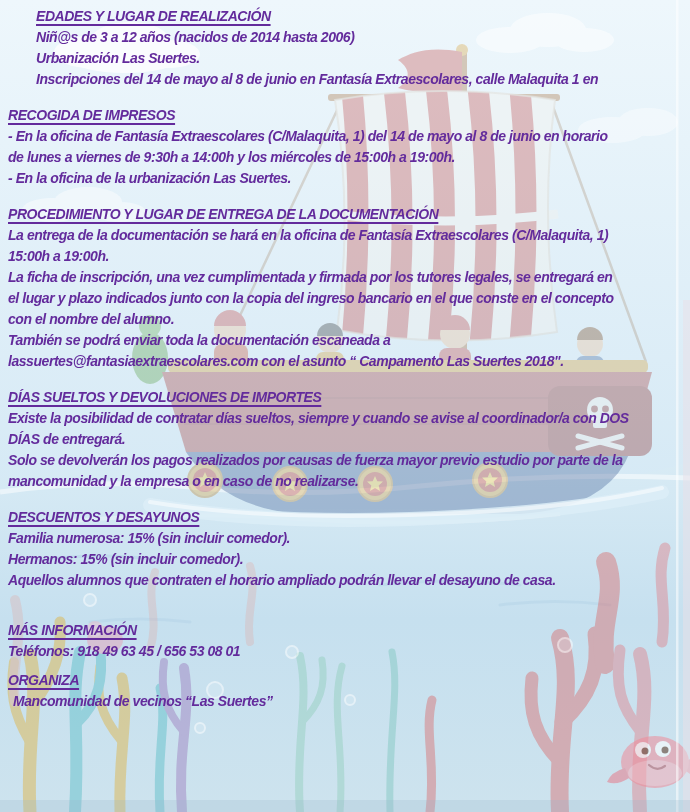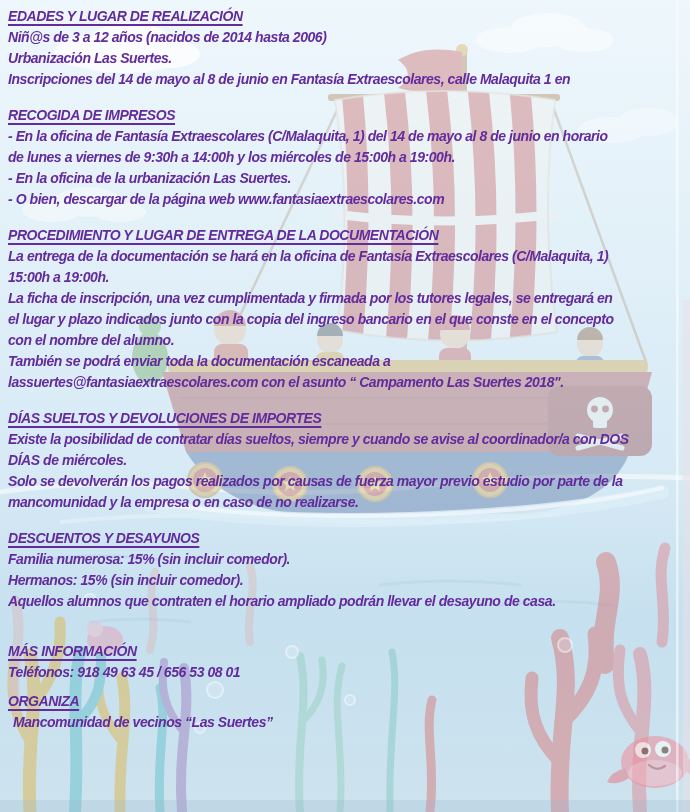--- a/index.html
+++ b/index.html
@@ -4,21 +4,21 @@
 <style>
   html,body{margin:0;padding:0;}
   body{width:690px;height:812px;overflow:hidden;background:#ffffff;}
   .page{position:relative;width:690px;height:812px;overflow:hidden;
         font-family:"Liberation Sans",sans-serif;}
   .bg{position:absolute;left:0;top:0;width:690px;height:812px;display:block;}
   .content{position:absolute;left:8px;top:6px;width:680px;z-index:2;
            color:#632b9c;font-style:italic;font-weight:bold;
            font-size:14px;line-height:21px;letter-spacing:-0.45px;}
   .sec{margin:15px 0 0 0;}
-  .sec:first-child{margin-top:0;}
+  .sec:first-child{margin-top:0;margin-left:28px;}
   .sec.gap-lg{margin-top:29px;}
   .sec.gap-sm{margin-top:8px;}
   .h{margin:0;font-size:14px;font-weight:bold;font-style:italic;
      text-decoration:underline;text-underline-offset:3px;
      text-decoration-thickness:1.5px;}
   .ln{margin:0;white-space:nowrap;}
   .ln.indent{padding-left:5px;}
 </style>
 </head>
 <body>
@@ -249,38 +249,37 @@
       <p class="ln">Niñ@s de 3 a 12 años (nacidos de 2014 hasta 2006)</p>
       <p class="ln">Urbanización Las Suertes.</p>
       <p class="ln">Inscripciones del 14 de mayo al 8 de junio en Fantasía Extraescolares, calle Malaquita 1 en</p>
     </section>
 
     <section class="sec">
       <h2 class="h">RECOGIDA DE IMPRESOS</h2>
       <p class="ln">- En la oficina de Fantasía Extraescolares (C/Malaquita, 1) del 14 de mayo al 8 de junio en horario</p>
       <p class="ln">de lunes a viernes de 9:30h a 14:00h y los miércoles de 15:00h a 19:00h.</p>
       <p class="ln">- En la oficina de la urbanización Las Suertes.</p>
-      <p class="ln">- O bien, descargar de la página web www.fantasiaextraescolares.com</p>
     </section>
 
     <section class="sec">
       <h2 class="h">PROCEDIMIENTO Y LUGAR DE ENTREGA DE LA DOCUMENTACIÓN</h2>
       <p class="ln">La entrega de la documentación se hará en la oficina de Fantasía Extraescolares (C/Malaquita, 1)</p>
       <p class="ln">15:00h a 19:00h.</p>
       <p class="ln">La ficha de inscripción, una vez cumplimentada y firmada por los tutores legales, se entregará en</p>
       <p class="ln">el lugar y plazo indicados junto con la copia del ingreso bancario en el que conste en el concepto</p>
       <p class="ln">con el nombre del alumno.</p>
       <p class="ln">También se podrá enviar toda la documentación escaneada a</p>
       <p class="ln">lassuertes@fantasiaextraescolares.com con el asunto “ Campamento Las Suertes 2018".</p>
     </section>
 
     <section class="sec">
       <h2 class="h">DÍAS SUELTOS Y DEVOLUCIONES DE IMPORTES</h2>
       <p class="ln">Existe la posibilidad de contratar días sueltos, siempre y cuando se avise al coordinador/a con DOS</p>
-      <p class="ln">DÍAS de miércoles.</p>
+      <p class="ln">DÍAS de entregará.</p>
       <p class="ln">Solo se devolverán los pagos realizados por causas de fuerza mayor previo estudio por parte de la</p>
       <p class="ln">mancomunidad y la empresa o en caso de no realizarse.</p>
     </section>
 
     <section class="sec">
       <h2 class="h">DESCUENTOS Y DESAYUNOS</h2>
       <p class="ln">Familia numerosa: 15% (sin incluir comedor).</p>
       <p class="ln">Hermanos: 15% (sin incluir comedor).</p>
       <p class="ln">Aquellos alumnos que contraten el horario ampliado podrán llevar el desayuno de casa.</p>
     </section>

